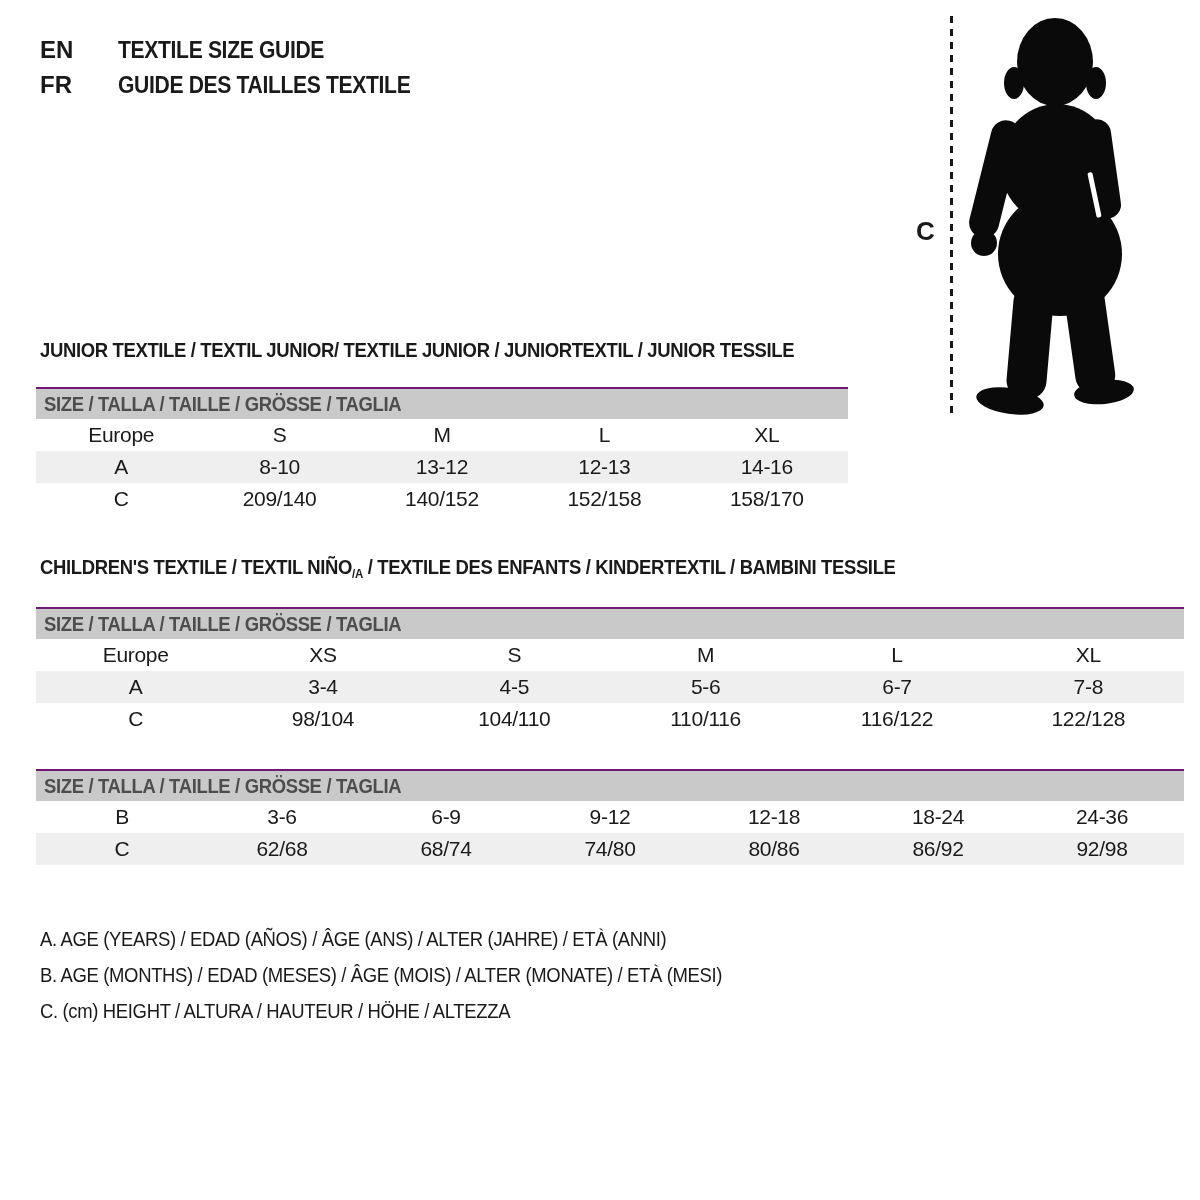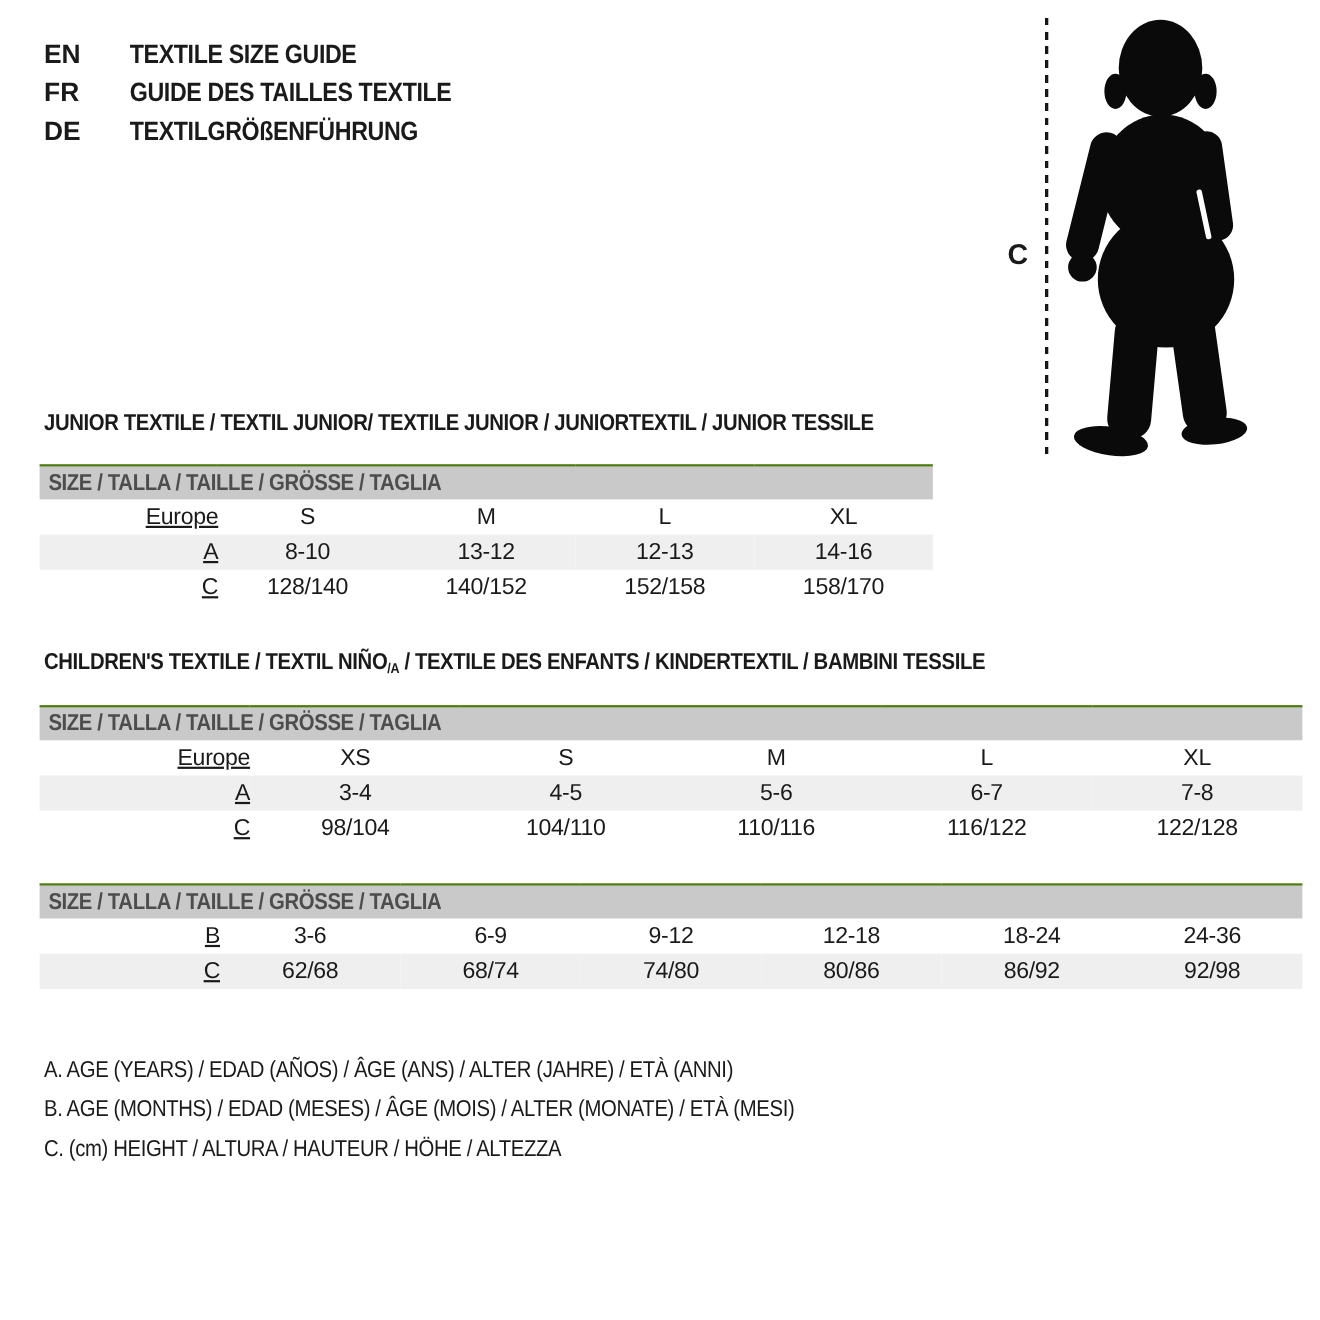--- a/index.html
+++ b/index.html
@@ -29,25 +29,25 @@
     background:repeating-linear-gradient(to bottom,#161616 0 7px,transparent 7px 13px);}
   .measure-label{position:absolute;left:16px;top:216px;font-weight:700;font-size:26px;}
   .figure svg{position:absolute;left:62px;top:14px;}
 
   
   .sections{margin-top:230px;}
   .section-title{font-weight:700;font-size:21px;line-height:35px;}
   .section-title sub{font-size:13px;vertical-align:baseline;position:relative;top:4px;font-weight:700;}
   .size-table{border-collapse:collapse;table-layout:fixed;width:1148px;margin-left:-4px;margin-top:20px;}
   .section:nth-child(1) .size-table{width:812px;}
-  .table-header-bar{background:var(--table-header-bg);border-top:2px solid #4d7c0f;
+  .table-header-bar{background:var(--table-header-bg);border-top:2px solid #701a75;
     text-align:left;padding:3px 0 3px 8px;height:30px;}
   .table-header-bar .condensed{font-weight:700;font-size:21px;color:var(--table-header-text);}
   .size-table td{font-size:21px;text-align:center;height:32px;padding:0;letter-spacing:-0.3px;}
-  .size-table td.row-label{text-align:right;padding-left:8px;width:185px;text-decoration:underline;}
+  .size-table td.row-label{text-align:center;padding-left:8px;width:185px;}
   .section:nth-child(1) .size-table td.row-label{width:150px;}
   tr.row-shaded td{background:var(--row-shaded-bg);}
   .section{margin-bottom:34px;}
   .section:nth-child(3){margin-bottom:0;}
 
   
   .legend{margin-top:56px;}
   .legend-line{font-weight:400;font-size:21px;line-height:36px;}
 </style>
 </head>
@@ -60,24 +60,20 @@
     <span class="lang-code">EN</span>
     <span class="lang-label condensed">TEXTILE SIZE GUIDE</span>
   </div>
 
 
   <div class="lang-row">
     <span class="lang-code">FR</span>
     <span class="lang-label condensed">GUIDE DES TAILLES TEXTILE</span>
   </div>
 
-  <div class="lang-row">
-    <span class="lang-code">DE</span>
-    <span class="lang-label condensed">TEXTILGRÖßENFÜHRUNG</span>
-  </div>
 
 </div>
 
   <div class="figure">
     <div class="measure-line"></div>
     <span class="measure-label">C</span>
     <svg width="184" height="412" viewBox="0 0 184 412" aria-hidden="true">
       <g fill="var(--silhouette)">
 
         <ellipse cx="52" cy="69" rx="10" ry="16"></ellipse>
@@ -128,21 +124,21 @@
             </tr>
             <tr class="row-shaded">
               <td class="row-label">A</td>
               <td>8-10</td>
               <td>13-12</td>
               <td>12-13</td>
               <td>14-16</td>
             </tr>
             <tr>
               <td class="row-label">C</td>
-              <td>128/140</td>
+              <td>209/140</td>
               <td>140/152</td>
               <td>152/158</td>
               <td>158/170</td>
             </tr>
           </tbody>
     </table>
   </section>
 
   <section class="section">
     <div class="section-title">

